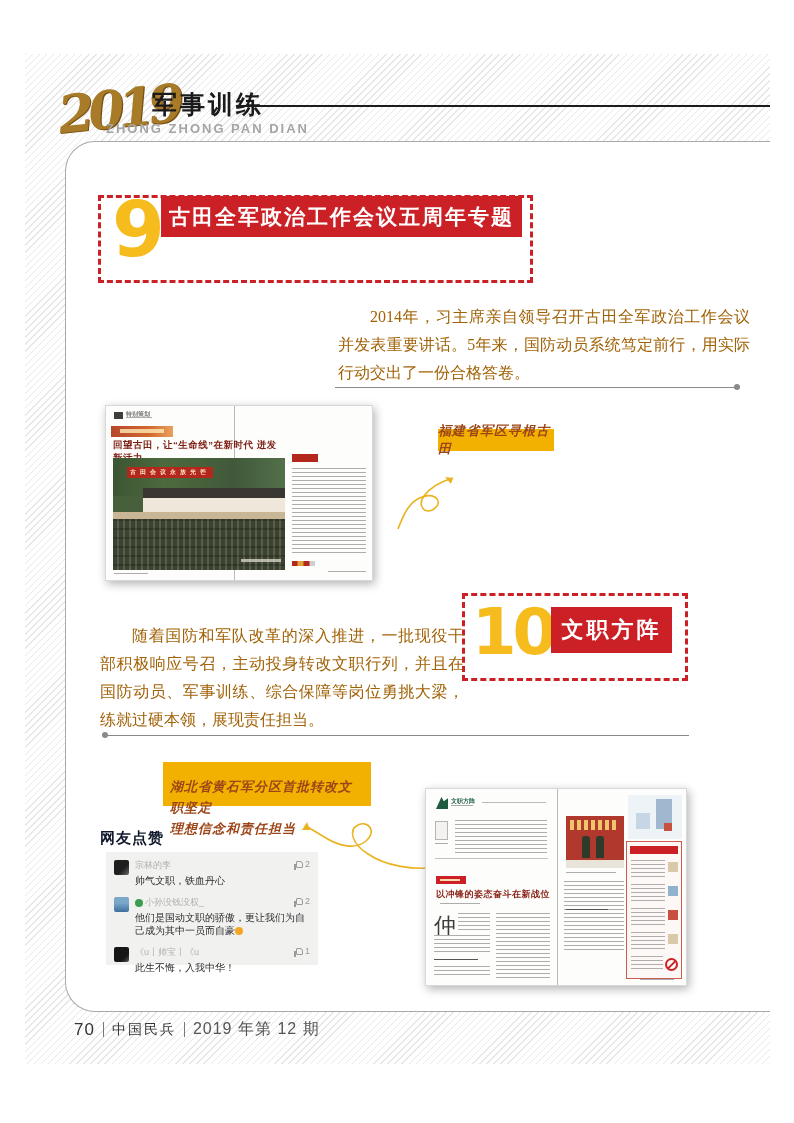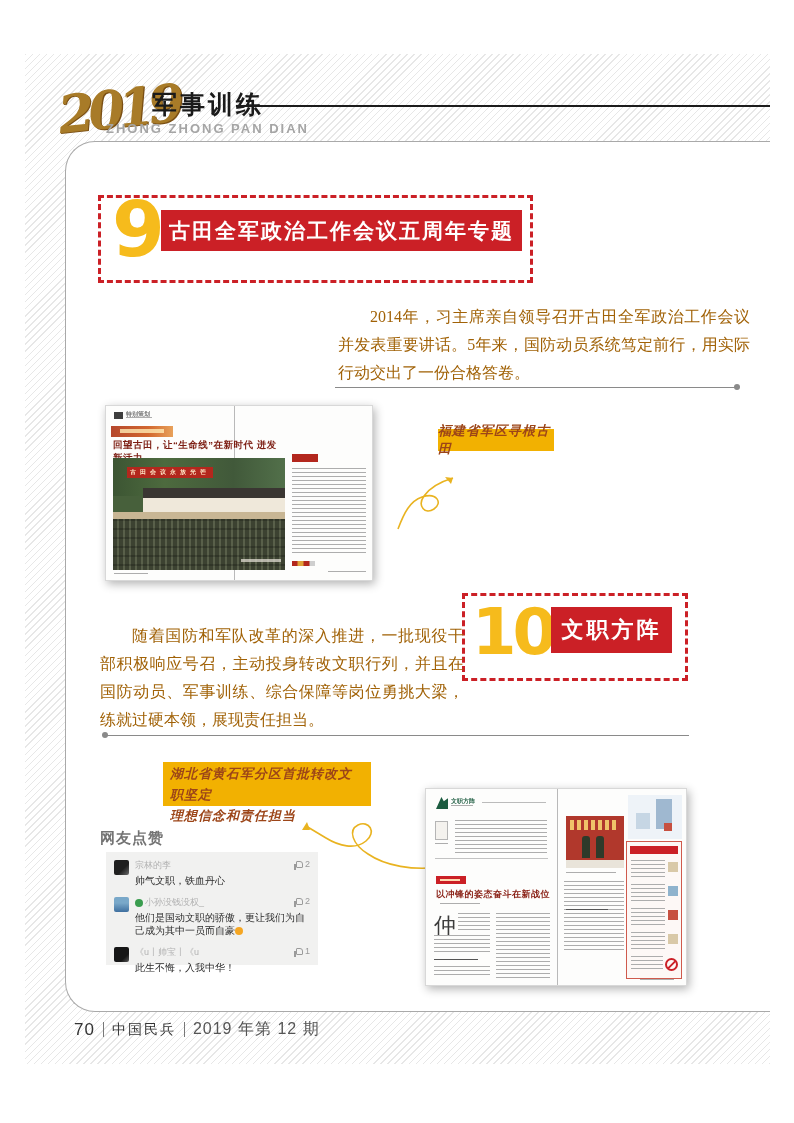--- a/index.html
+++ b/index.html
@@ -23,21 +23,21 @@
   #header-line { left:236px; top:105px; width:534px; height:2px; background:#1c1c1c; }
 
   
   .dash-box { border:3px dashed #cb2026; background:transparent; }
   #sec9-box  { left:98px;  top:195px; width:435px; height:88px; }
   #sec10-box { left:462px; top:593px; width:226px; height:88px; }
   .big-num { color:#f6bb1c; font-weight:900; font-family:"DejaVu Sans","Liberation Sans",sans-serif; }
   #sec9-num  { left:112px; top:192px; font-size:76px; line-height:76px; }
   #sec10-num { left:472px; top:600px; font-size:64px; line-height:64px; letter-spacing:-4px; }
   .red-banner { background:#cb2026; color:#fff; font-weight:bold; display:flex; align-items:center; justify-content:center; }
-  #sec9-banner  { left:161px; top:210px; width:361px; height:41px; font-size:21px; letter-spacing:2px; }
+  #sec9-banner  { left:161px; top:196px; width:361px; height:41px; font-size:21px; letter-spacing:2px; }
   #sec10-banner { left:551px; top:607px; width:121px; height:46px; font-size:22px; letter-spacing:3px; }
 
   
   .para { font-family:"Liberation Serif","DejaVu Serif",serif; font-size:16px; line-height:28px;
     color:#a16207; text-indent:2em; text-align:justify; }
   #para9  { left:338px; top:303px; width:412px; }
   #para10 { left:100px; top:622px; width:364px; }
 
   
   .rule { height:1px; background:#8a8a8a; }
@@ -46,21 +46,21 @@
   #rule9-dot { left:734px; top:384px; }
   #rule10 { left:106px; top:735px; width:583px; }
   #rule10-dot { left:102px; top:732px; }
 
   
   .ylabel { background:#f2b101; color:#9c4518; font-family:"Liberation Serif","DejaVu Serif",serif;
     font-style:italic; font-weight:bold; }
   #label9 { left:438px; top:429px; width:116px; height:22px; font-size:13px;
     display:flex; align-items:center; justify-content:center; letter-spacing:1px; }
   #label10 { left:163px; top:762px; width:208px; height:44px; font-size:13px;
-    line-height:21px; padding:1px 7px; letter-spacing:1px; }
+    line-height:21px; padding:14px 7px; letter-spacing:1px; }
 
   
   .spread { background:#fdfdfc; box-shadow:2px 3px 9px rgba(0,0,0,0.3); border:1px solid #d8d8d8; }
   .fold { position:absolute; top:0; bottom:0; width:1px; background:#b9b9b9; }
   .tl { background:repeating-linear-gradient(#adadad 0,#adadad 1px,transparent 1px,transparent 4px); }
   .tl-dark { background:repeating-linear-gradient(#555 0,#555 1px,transparent 1px,transparent 4px); }
 
   #spread1 { left:105px; top:405px; width:268px; height:176px; }
   #s1-logo-box { left:8px; top:6px; width:9px; height:7px; background:#3e3e3e; }
   #s1-logo-text { left:20px; top:4px; font-size:6px; color:#777; font-weight:bold; }
@@ -138,21 +138,21 @@
     border-radius:50%; }
   #s2-prohibit::after { content:""; position:absolute; left:-1px; top:4px; width:11px; height:2px;
     background:#cb2026; transform:rotate(-45deg); }
   #s2-pt5 { left:4px; top:114px; width:32px; height:14px; }
   #s2-pfoot { left:214px; top:190px; width:34px; height:3px; }
 
   
   .yarrow { overflow:visible; }
 
   
-  #comments-title { left:100px; top:829px; font-size:15px; font-weight:bold; color:#737373; letter-spacing:1px; }
+  #comments-title { left:100px; top:829px; font-size:15px; font-weight:bold; color:#0f172a; letter-spacing:1px; }
   #comments-card { left:106px; top:852px; width:212px; height:113px; background:#f1f1f0; padding:7px 8px; }
   .comment { position:relative; margin-bottom:9px; }
   .avatar { position:absolute; left:0; top:1px; width:15px; height:15px; border-radius:2px; }
   .av1 { background:linear-gradient(135deg,#1f1f1f 60%,#6b6b6b); }
   .av2 { background:linear-gradient(180deg,#79a8c9 40%,#3f6f9f); }
   .av3 { background:linear-gradient(135deg,#161616 70%,#5a5a5a); }
   .c-user { margin-left:21px; font-size:9px; color:#b1b1b1; display:flex; align-items:center; gap:2px; }
   .c-like { position:absolute; right:0; top:0; font-size:9px; color:#9a9a9a; display:flex; align-items:center; gap:2px; }
   .thumb-icon { display:inline-block; width:7px; height:7px; border:1px solid #9a9a9a;
     border-radius:1px 3px 1px 1px; position:relative; }

